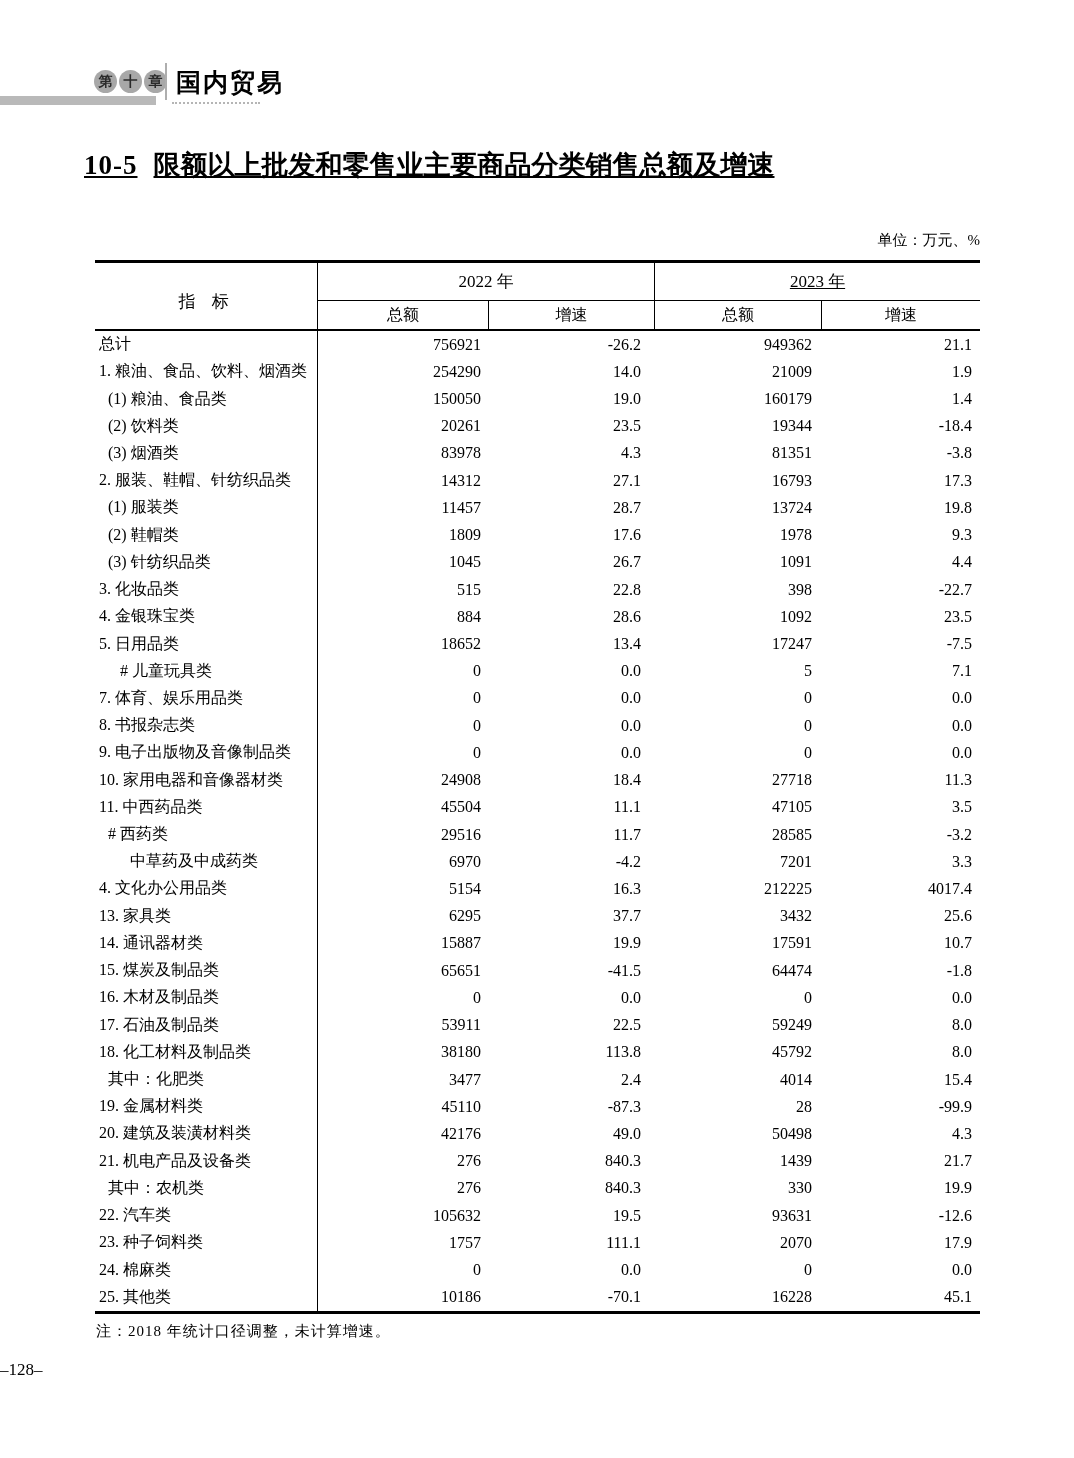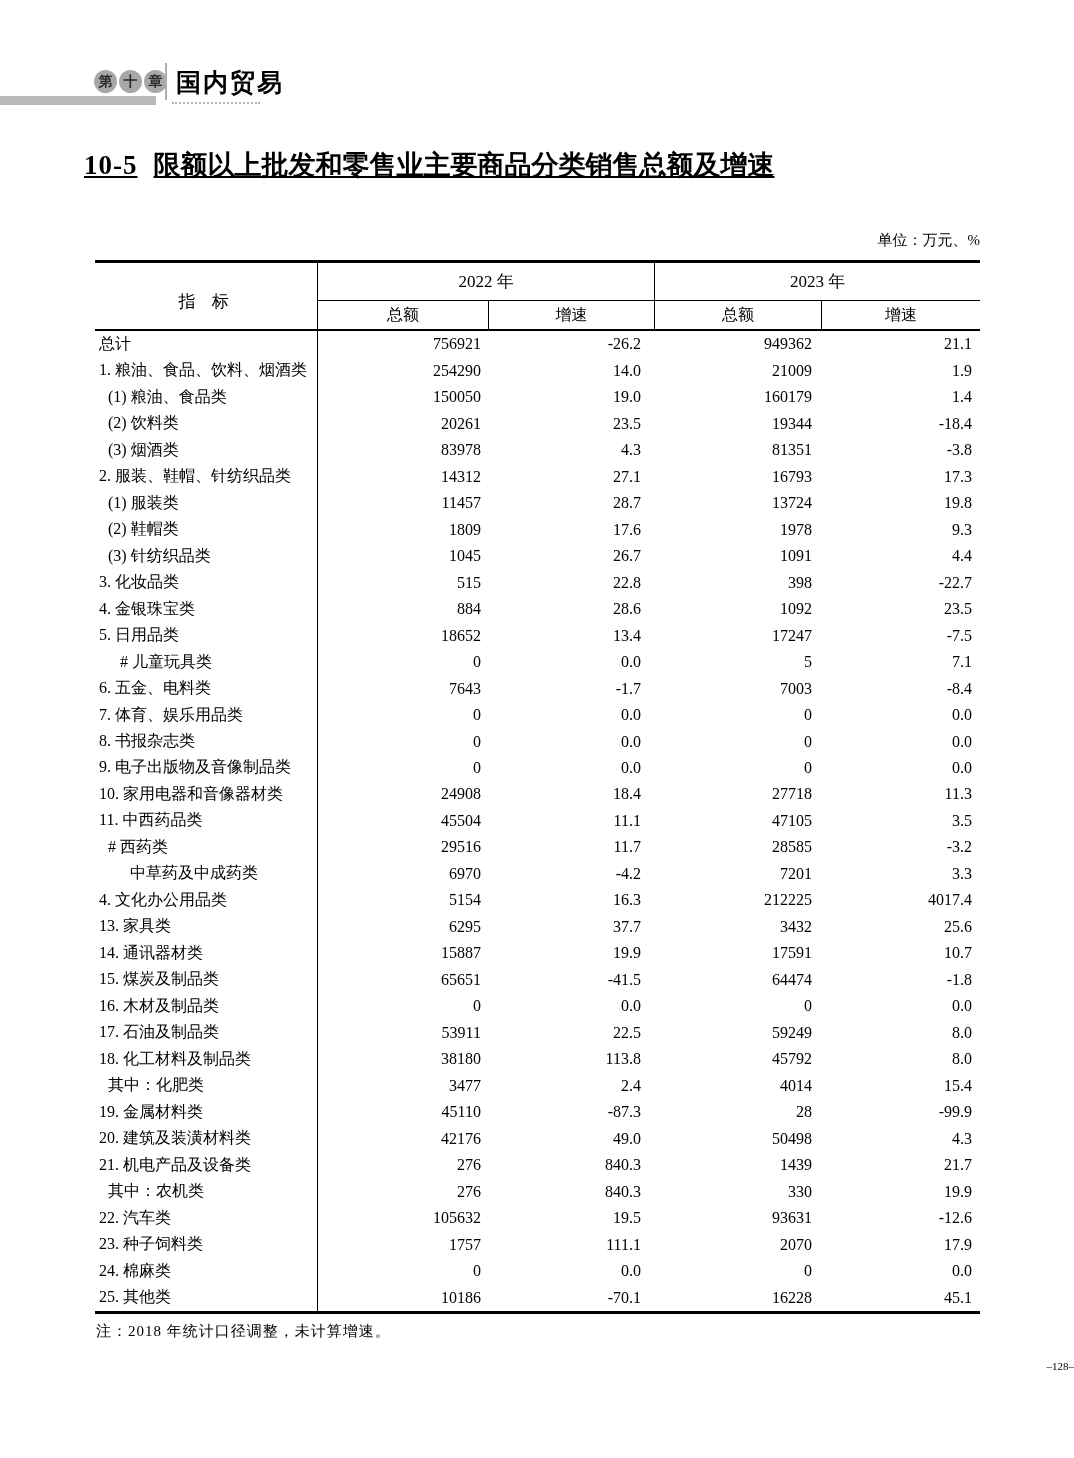--- a/index.html
+++ b/index.html
@@ -22,21 +22,21 @@
   .unit-note{position:absolute;right:94px;top:231px;font-size:15px;}
 
   
   .tbl{position:absolute;left:95px;top:260px;width:885px;
        border-top:3px solid #000;border-bottom:3px solid #000;box-sizing:border-box;}
   .thead{position:relative;border-bottom:2px solid #000;}
   .hrow1{display:grid;grid-template-columns:223px 337px 325px;height:38px;}
   .hrow1 .hc{display:flex;align-items:center;justify-content:center;font-size:17px;box-sizing:border-box;}
   .hrow1 .spacer{border-right:1.5px solid #000;}
   .hrow1 .y1{border-right:1.5px solid #000;border-bottom:1.5px solid #000;}
-  .hrow1 .y2{border-bottom:1.5px solid #000;}
+  .hrow1 .y2{border-bottom:1.5px solid #000;text-decoration:underline;}
   .hrow2{display:grid;grid-template-columns:223px 171px 166px 167px 158px;height:28px;}
   .hrow2 .hc{display:flex;align-items:center;justify-content:center;font-size:16px;
              border-right:1.5px solid #000;box-sizing:border-box;}
   .hrow2 .hc:last-child{border-right:none;}
   .corner-label{position:absolute;left:0;top:0;width:223px;height:76px;display:flex;
                 align-items:center;justify-content:center;font-size:17px;letter-spacing:6px;}
 
   .tbody{display:flex;flex-direction:column;height:980px;}
   .brow{flex:1 1 0;display:grid;grid-template-columns:223px 171px 166px 167px 158px;
         align-items:stretch;font-size:16px;}
@@ -47,21 +47,21 @@
   .i2{padding-left:25px;}
   .i3{padding-left:35px;}
   .num{justify-content:flex-end;}
   .n0{padding-right:8px;}
   .n1{padding-right:14px;}
   .n2{padding-right:10px;}
   .n3{padding-right:8px;}
 
   
   .footnote{position:absolute;left:96px;top:1322px;font-size:15px;letter-spacing:1px;}
-  .page-number{position:absolute;left:0;top:1360px;width:1074px;text-align:right;font-size:11px;}
+  .page-number{position:absolute;left:0;top:1360px;width:1074px;text-align:left;font-size:17px;}
 </style>
 </head>
 <body>
 
 <div class="page">
 
   <div class="header-bar"></div>
   <div class="chapter-badge">
       <span class="badge-circle">第</span>
       <span class="badge-circle">十</span>
@@ -178,27 +178,20 @@
           <div class="c num n3">-7.5</div>
         </div>
         <div class="brow">
           <div class="c lab i2"># 儿童玩具类</div>
           <div class="c num n0">0</div>
           <div class="c num n1">0.0</div>
           <div class="c num n2">5</div>
           <div class="c num n3">7.1</div>
         </div>
         <div class="brow">
-          <div class="c lab i0">6. 五金、电料类</div>
-          <div class="c num n0">7643</div>
-          <div class="c num n1">-1.7</div>
-          <div class="c num n2">7003</div>
-          <div class="c num n3">-8.4</div>
-        </div>
-        <div class="brow">
           <div class="c lab i0">7. 体育、娱乐用品类</div>
           <div class="c num n0">0</div>
           <div class="c num n1">0.0</div>
           <div class="c num n2">0</div>
           <div class="c num n3">0.0</div>
         </div>
         <div class="brow">
           <div class="c lab i0">8. 书报杂志类</div>
           <div class="c num n0">0</div>
           <div class="c num n1">0.0</div>

